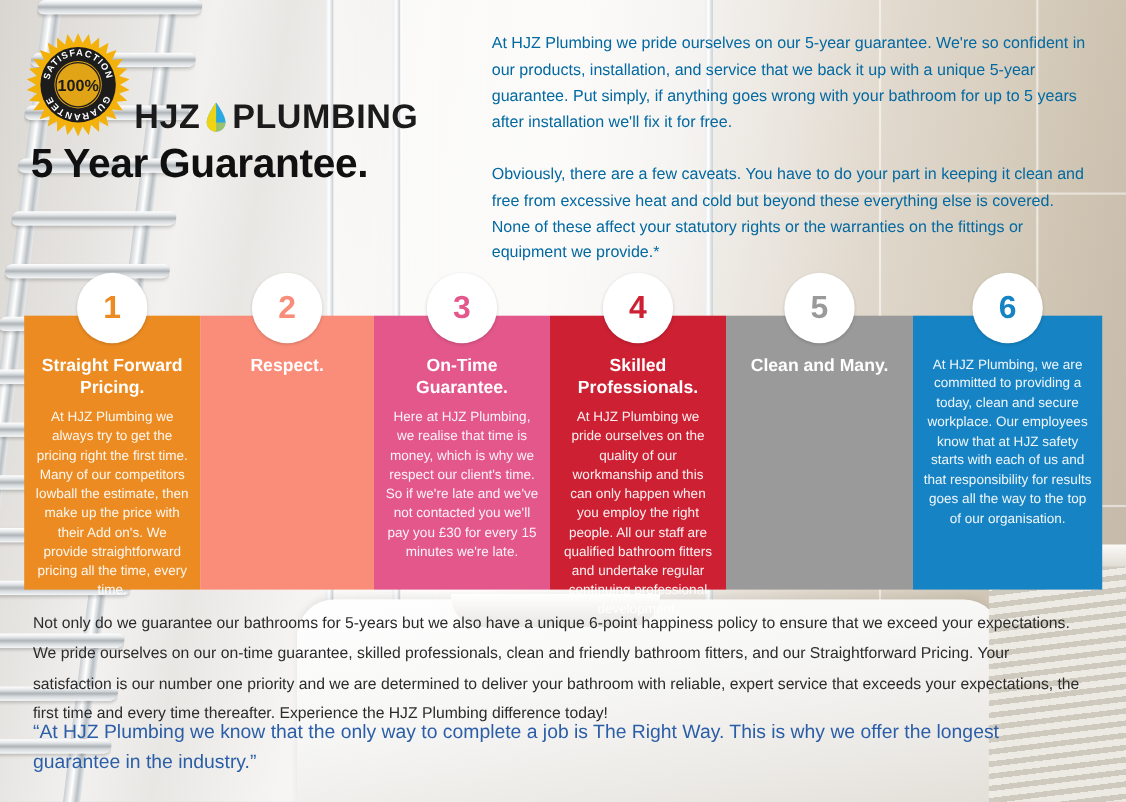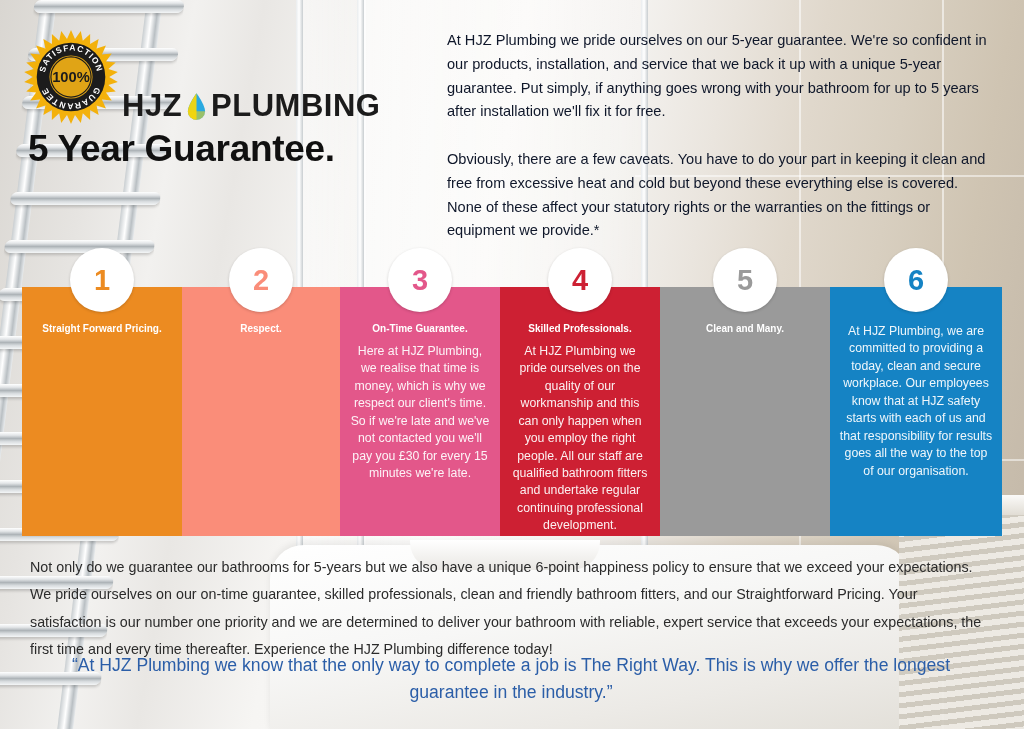--- a/index.html
+++ b/index.html
@@ -84,49 +84,49 @@
   .drop{ width:19px; height:27px; display:inline-block; }
   .headline{
     position:absolute; left:28px; top:128px;
     font-size:37px; font-weight:bold; color:#101010; letter-spacing:-.3px;
     white-space:nowrap;
   }
 
   
   .intro{
     position:absolute; left:447px; top:29px; width:548px;
-    font-size:14.6px; line-height:1.63; color:#0f172a;
+    font-size:14.6px; line-height:1.63; color:#0369a1;
   }
   .intro p + p{ margin-top:24px; }
 
   
   .cols{
     position:absolute; left:22px; top:287px; width:980px; height:249px;
     display:flex;
   }
   .col{ position:relative; padding:36px 9px 10px; text-align:center; color:#fff; }
   .col-num{
     position:absolute; left:50%; top:-39px; transform:translateX(-50%);
     width:64px; height:64px; border-radius:50%;
     background:#ffffff;
     display:flex; align-items:center; justify-content:center;
     font-size:29px; font-weight:bold;
     box-shadow:0 1px 3px rgba(0,0,0,.18);
   }
-  .col-title{ font-size:10px; font-weight:bold; line-height:1.28; margin-bottom:7px; }
+  .col-title{ font-size:16px; font-weight:bold; line-height:1.28; margin-bottom:7px; }
   .col-body{ font-size:12.3px; line-height:1.42; color:rgba(255,255,255,.93); }
 
   
   .outro{
     position:absolute; left:30px; top:554px; width:962px;
     font-size:14.3px; line-height:1.92; color:#2b2b2b;
   }
   .quote{
     position:absolute; left:30px; top:652px; width:962px;
-    text-align:center; font-size:17.6px; line-height:1.55;
+    text-align:left; font-size:17.6px; line-height:1.55;
     color:#2b5ea8;
   }
 </style>
 </head>
 <body>
 
 <div id="bg">
   <div class="bg-base"></div>
 
   <div class="tile-v" style="left:63%"></div>
@@ -203,20 +203,21 @@
   <p>At HJZ Plumbing we pride ourselves on our 5-year guarantee. We're so confident in our products, installation, and service that we back it up with a unique 5-year guarantee. Put simply, if anything goes wrong with your bathroom for up to 5 years after installation we'll fix it for free.</p>
   <p>Obviously, there are a few caveats. You have to do your part in keeping it clean and free from excessive heat and cold but beyond these everything else is covered. None of these affect your statutory rights or the warranties on the fittings or equipment we provide.*</p>
 </div>
 
 <div class="cols">
   <div class="col" style="background: rgb(236, 139, 33); width: 160px; flex: 0 0 160px;">
     <div class="col-num">
       <span style="color: rgb(236, 139, 33);">1</span>
     </div>
     <div class="col-title">Straight Forward Pricing.</div>
+    <div class="col-body">At HJZ Plumbing we always try to get the pricing right the first time. Many of our competitors lowball the estimate, then make up the price with their Add on's. We provide straightforward pricing all the time, every time.</div>
   </div>
   <div class="col" style="background: rgb(250, 141, 121); width: 158px; flex: 0 0 158px;">
     <div class="col-num">
       <span style="color: rgb(250, 141, 121);">2</span>
     </div>
     <div class="col-title">Respect.</div>
   </div>
   <div class="col" style="background: rgb(227, 87, 138); width: 160px; flex: 0 0 160px;">
     <div class="col-num">
       <span style="color: rgb(227, 87, 138);">3</span>

